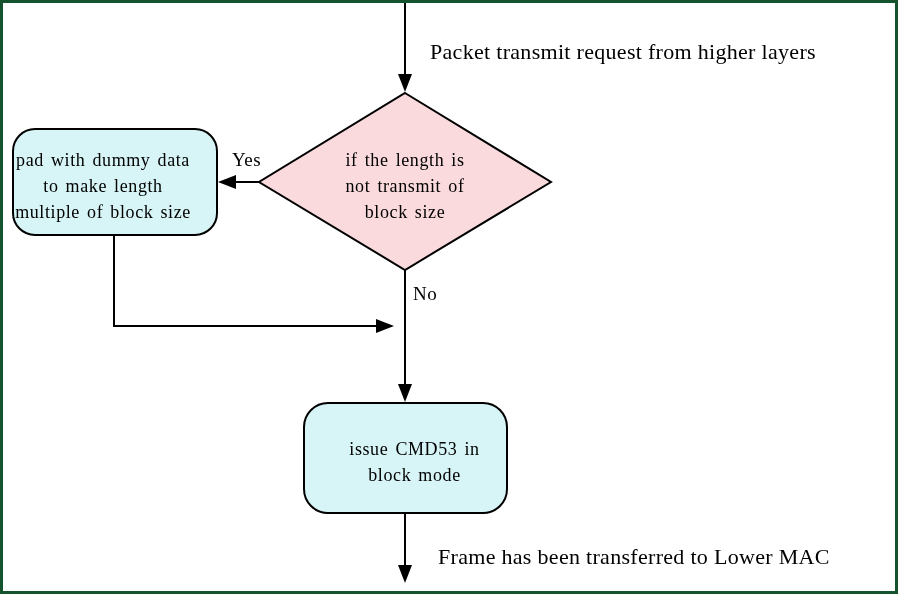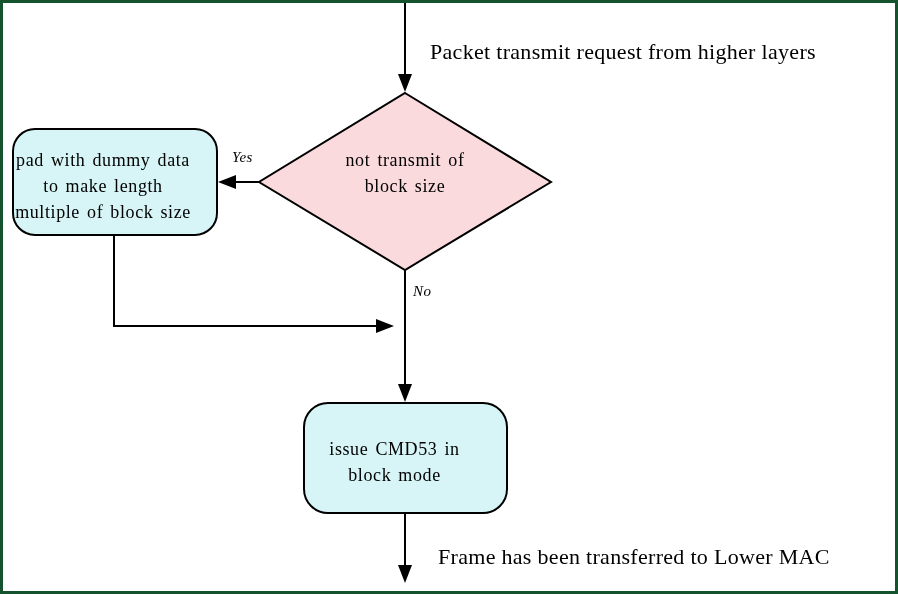--- a/index.html
+++ b/index.html
@@ -16,21 +16,21 @@
   }
   .layer {
     position: absolute;
     left: 0; top: 0;
     width: 892px; height: 588px;
   }
   .connector { fill: none; stroke-width: 2px; }
   .shape { stroke: #000000; stroke-width: 2px; }
   .label { position: absolute; white-space: nowrap; }
   .label-big { font-size: 22px; letter-spacing: 0.3px; }
-  .label-branch { font-size: 15px; letter-spacing: 0.5px; font-style: italic; }
+  .label-branch { font-size: 19px; letter-spacing: 0.5px; }
   .node-text {
     position: absolute;
     text-align: center;
     font-size: 18px;
     line-height: 26px;
     letter-spacing: 0.6px;
     word-spacing: 2px;
   }
   .node-text span { display: block; }
   .annotation {
@@ -67,35 +67,36 @@
     </g>
 
     <polygon class="shape" points="402,90 548,179 402,267 256,179" fill="#fadadd"></polygon>
     <rect class="shape" x="10" y="126" width="204" height="106" rx="22" ry="22" fill="#d7f5f6"></rect>
     <rect class="shape" x="301" y="400" width="203" height="110" rx="24" ry="24" fill="#d7f5f6"></rect>
   </svg>
 
   <div class="label label-big" style="left:427px; top:36px;">Packet transmit request from higher layers</div>
 
   <div class="node-text" style="left:282px; top:144px; width:240px;">
+    <span>if the length is</span>
     <span>not transmit of</span>
     <span>block size</span>
   </div>
 
   <div class="label label-branch" style="left:229px; top:146px;">Yes</div>
 
   <div class="node-text" style="left:10px; top:144px; width:180px;">
     <span>pad with dummy data</span>
     <span>to make length</span>
     <span>multiple of block size</span>
   </div>
 
   <div class="label label-branch" style="left:410px; top:280px;">No</div>
 
-  <div class="node-text" style="left:301px; top:433px; width:181px;">
+  <div class="node-text" style="left:301px; top:433px; width:181px;padding-left:20px;">
     <span>issue CMD53 in</span>
     <span>block mode</span>
   </div>
 
 
   <div class="label label-big" style="left:435px; top:541px;">Frame has been transferred to Lower MAC</div>
 
 </div>
 
 </body></html>

